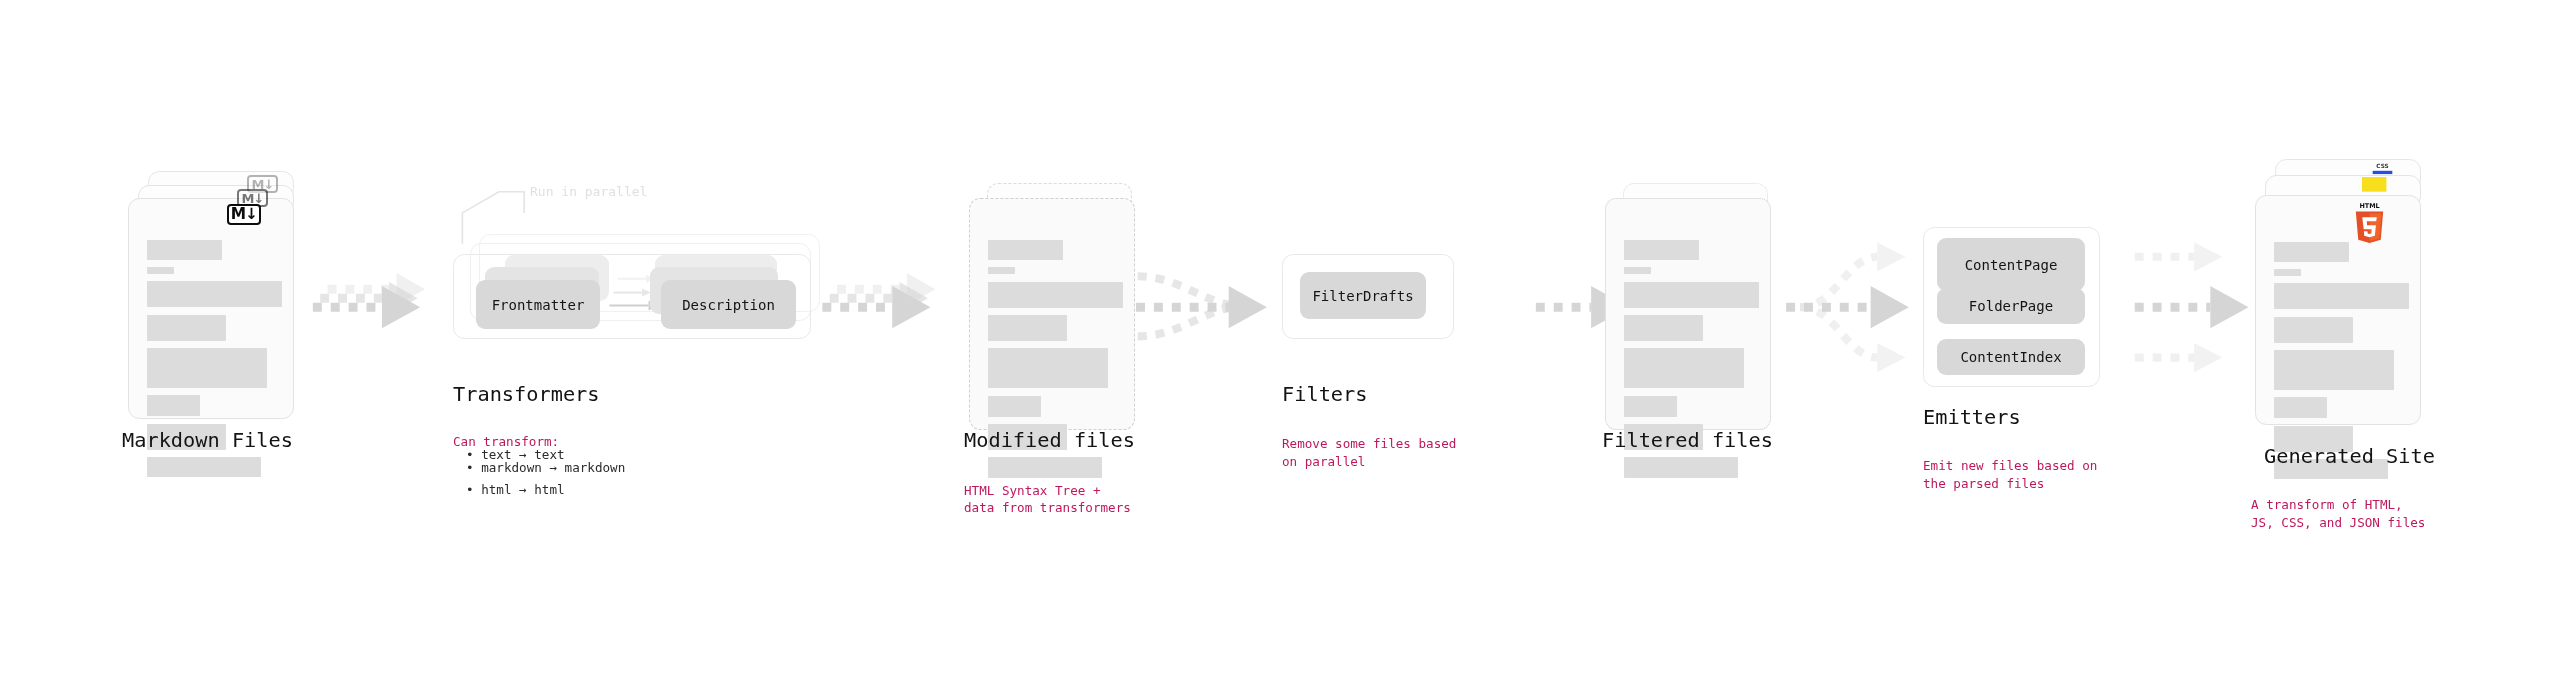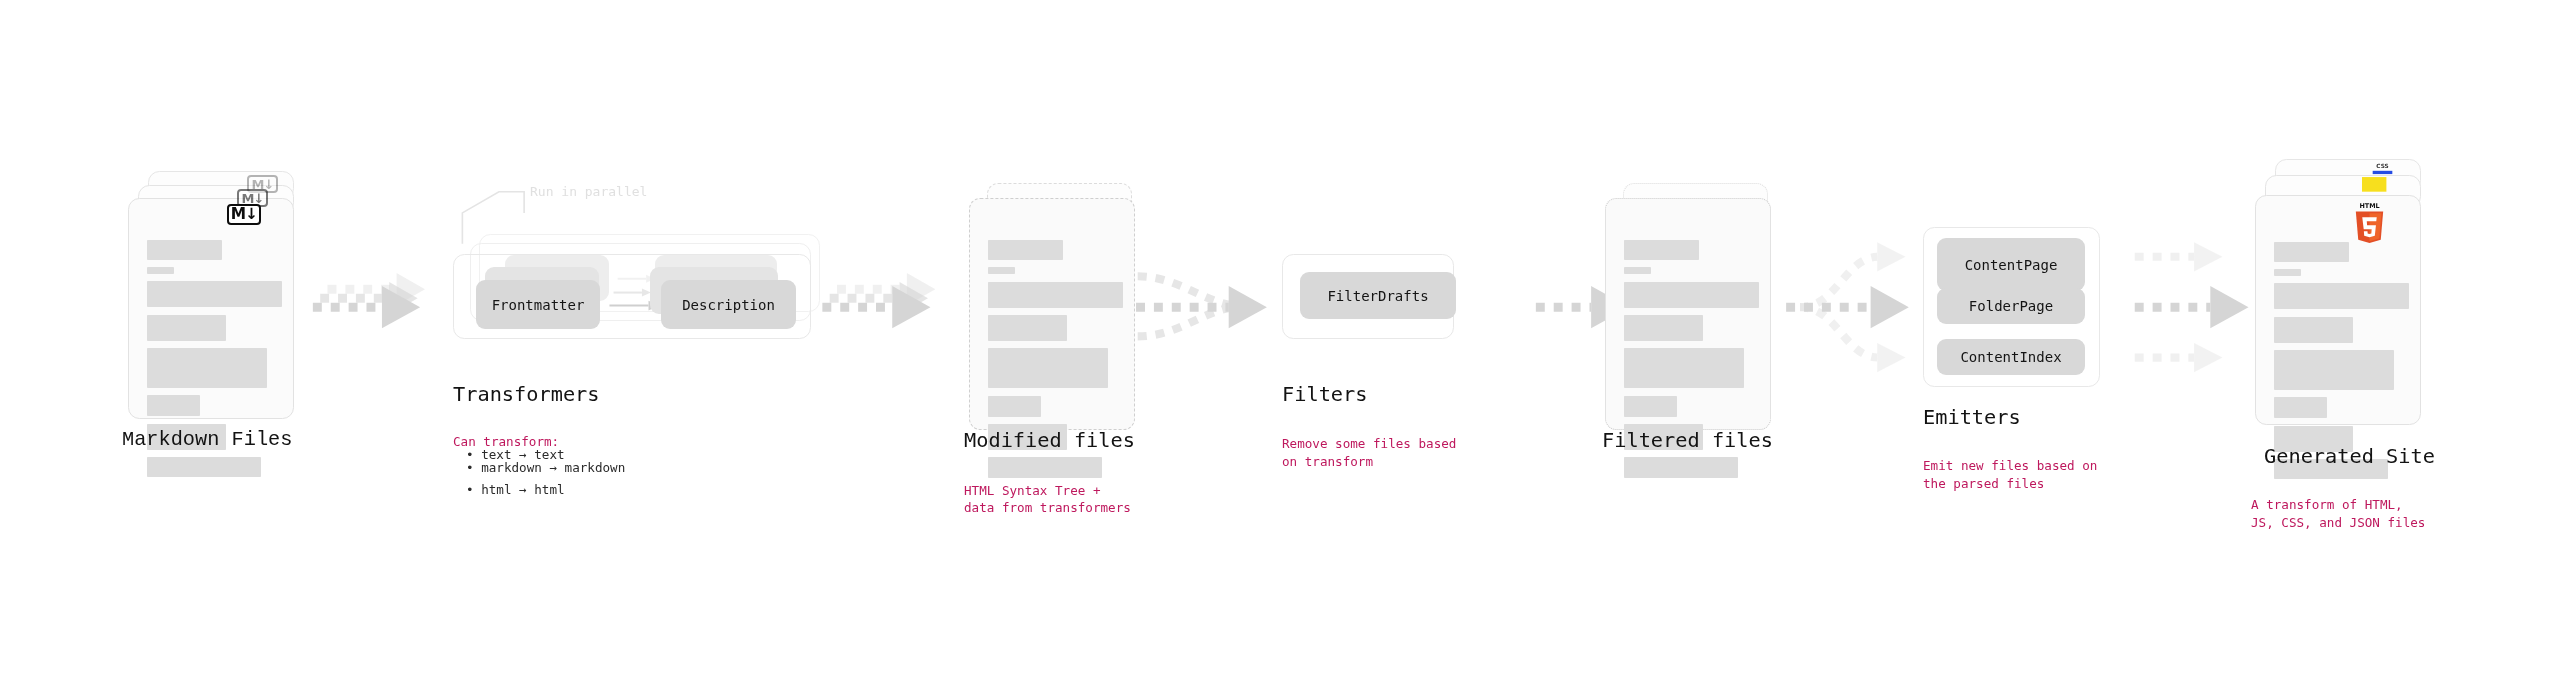--- a/index.html
+++ b/index.html
@@ -258,21 +258,21 @@
     <div class="md-badge" style="left:119px; top:4.1px;  width:31px; height:18px; font-size:13px; opacity:0.30;">
         <span>M↓</span>
       </div>
     <div class="md-badge" style="left:109px; top:18px; width:31px; height:18px; font-size:13px; opacity:0.55;">
         <span>M↓</span>
       </div>
     <div class="md-badge" style="left:99px; top:33px; width:34px; height:21px; font-size:15.4px;">
         <span>M↓</span>
       </div>
   </div>
-  <div class="title" style="left:122px; top:428px;font-family:Liberation Mono, monospace;">Markdown Files</div>
+  <div class="title" style="left:122px; top:428px;">Markdown Files</div>
 
   <div class="groupbox ghost2" style="left:479px; top:234px; width:341px; height:78px;"></div>
   <div class="groupbox ghost1" style="left:470px; top:243px; width:341px; height:78px;"></div>
   <div class="groupbox" style="left:453px; top:254px; width:358px; height:85px;"></div>
 
   <div class="chip ghost2" style="left:505px; top:255px; width:104px; height:46px;"></div>
   <div class="chip ghost1" style="left:485px; top:267px; width:114px; height:47px;"></div>
   <div class="chip" style="left:476px; top:280px; width:124px; height:49px;">Frontmatter</div>
 
   <div class="chip ghost2" style="left:655px; top:255px; width:122px; height:46px;"></div>
@@ -300,24 +300,24 @@
         <div class="ln" style="width:79px;  height:26px;"></div>
         <div class="ln" style="width:114px; height:20.3px;"></div>
       </div>
     </div>
   </div>
   <div class="title" style="left:964px; top:428px;">Modified files</div>
   <div class="sub" style="left:964px; top:465px;">HTML Syntax Tree +</div>
   <div class="sub" style="left:964px; top:482px;">data from transformers</div>
 
   <div class="groupbox" style="left:1282px; top:254px; width:172px; height:85px;"></div>
-  <div class="chip" style="left:1300px; top:272px; width:156px; height:47px;">FilterDrafts</div>
+  <div class="chip" style="left:1300px; top:272px; width:126px; height:47px;">FilterDrafts</div>
   <div class="title" style="left:1282px; top:382px;">Filters</div>
   <div class="sub" style="left:1282px; top:418px;">Remove some files based</div>
-  <div class="sub" style="left:1282px; top:436px;">on transform</div>
+  <div class="sub" style="left:1282px; top:436px;">on parallel</div>
 
   <div class="stack" style="left:1605px; top:183px;">
     <div class="card dotted back1" style="left:18px; top:0px; width:145px; height:29px;"></div>
     <div class="card dotted" style="left:0px; top:15.4px; width:166px; height:232px;">
       <div class="lines">
         <div class="ln" style="width:75px;  height:19.5px;"></div>
         <div class="ln" style="width:27px;  height:7.3px;"></div>
         <div class="ln" style="width:135px; height:26px;"></div>
         <div class="ln" style="width:79px;  height:26px;"></div>
         <div class="ln" style="width:120px; height:40px;"></div>

